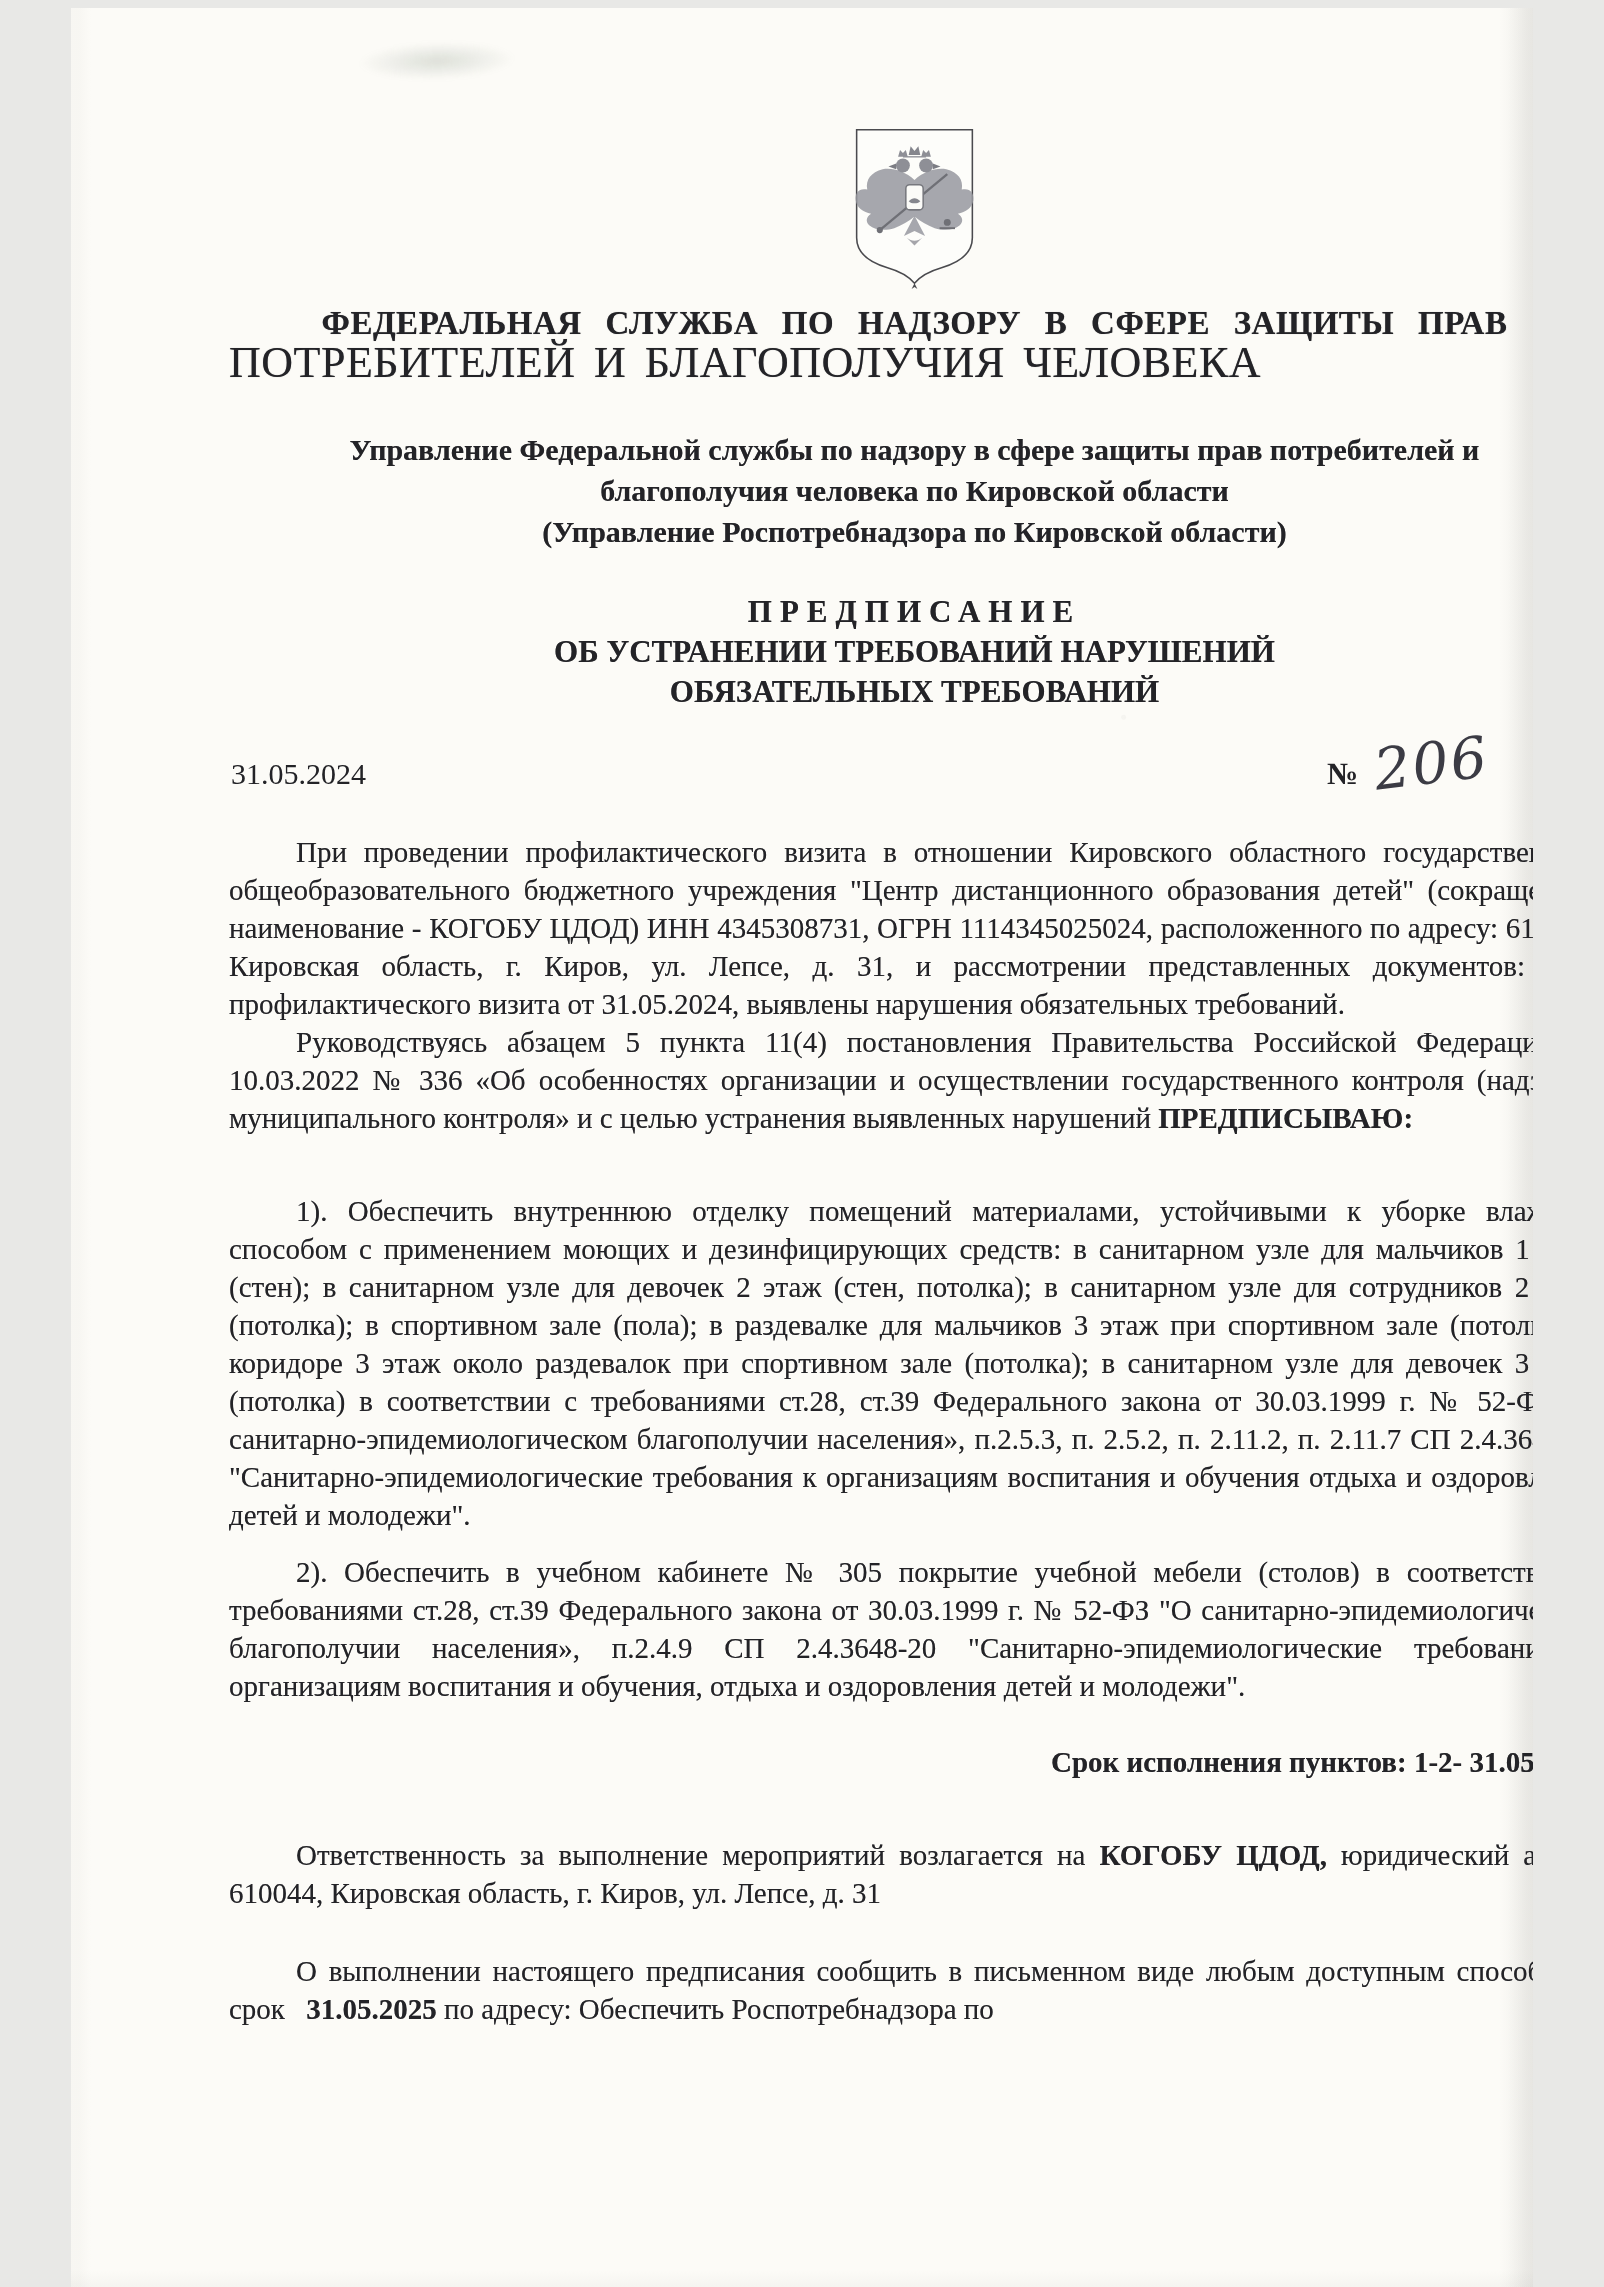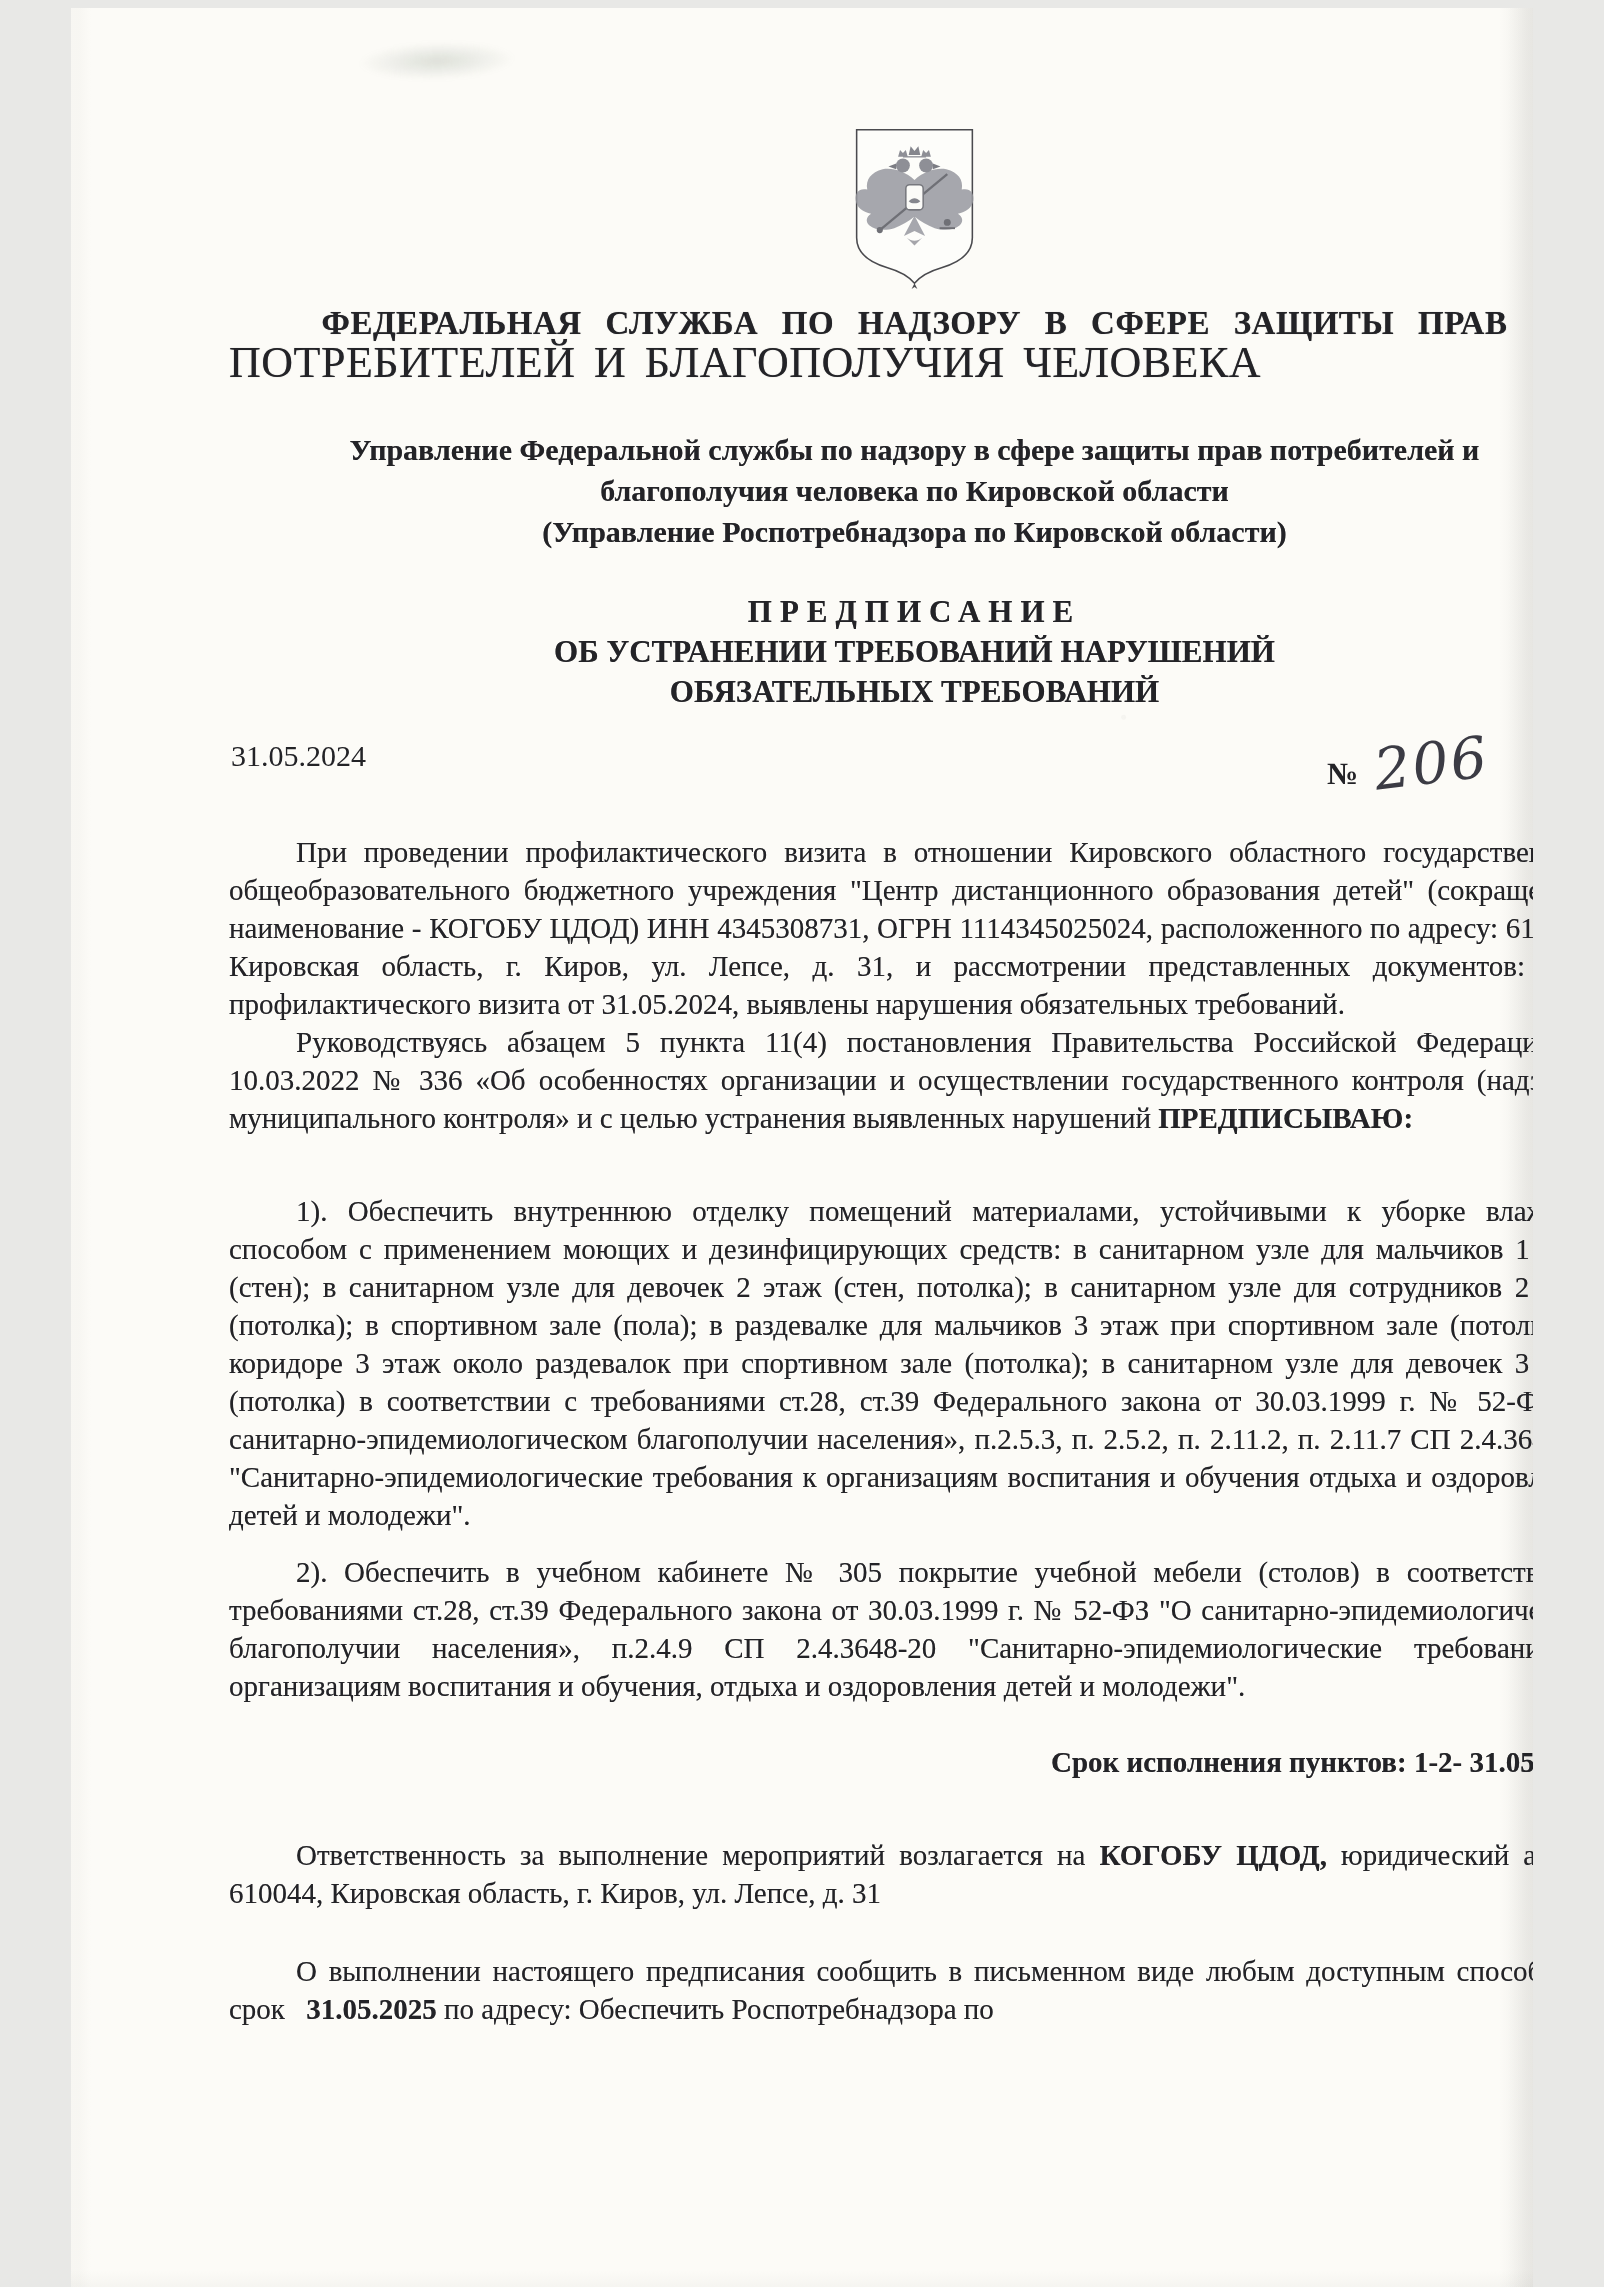--- a/index.html
+++ b/index.html
@@ -64,21 +64,21 @@
     font-weight:bold;font-size:31px;line-height:40px;
     text-shadow:0 0 0.6px rgba(35,35,39,0.55);
   }
   .doc-title .t1{letter-spacing:8px;}
   .meta-row{
     margin-top:18px;
     height:63px;
     position:relative;
   }
   .meta-date{
-    position:absolute;left:2px;top:9px;
+    position:absolute;left:2px;top:27px;
     font-size:30px;
   }
   .meta-number{
     position:absolute;right:111px;top:0;
     display:flex;align-items:flex-start;
   }
   .meta-number .no-sign{
     font-size:31px;font-weight:bold;margin-top:26px;
   }
   .meta-number .no-value{

